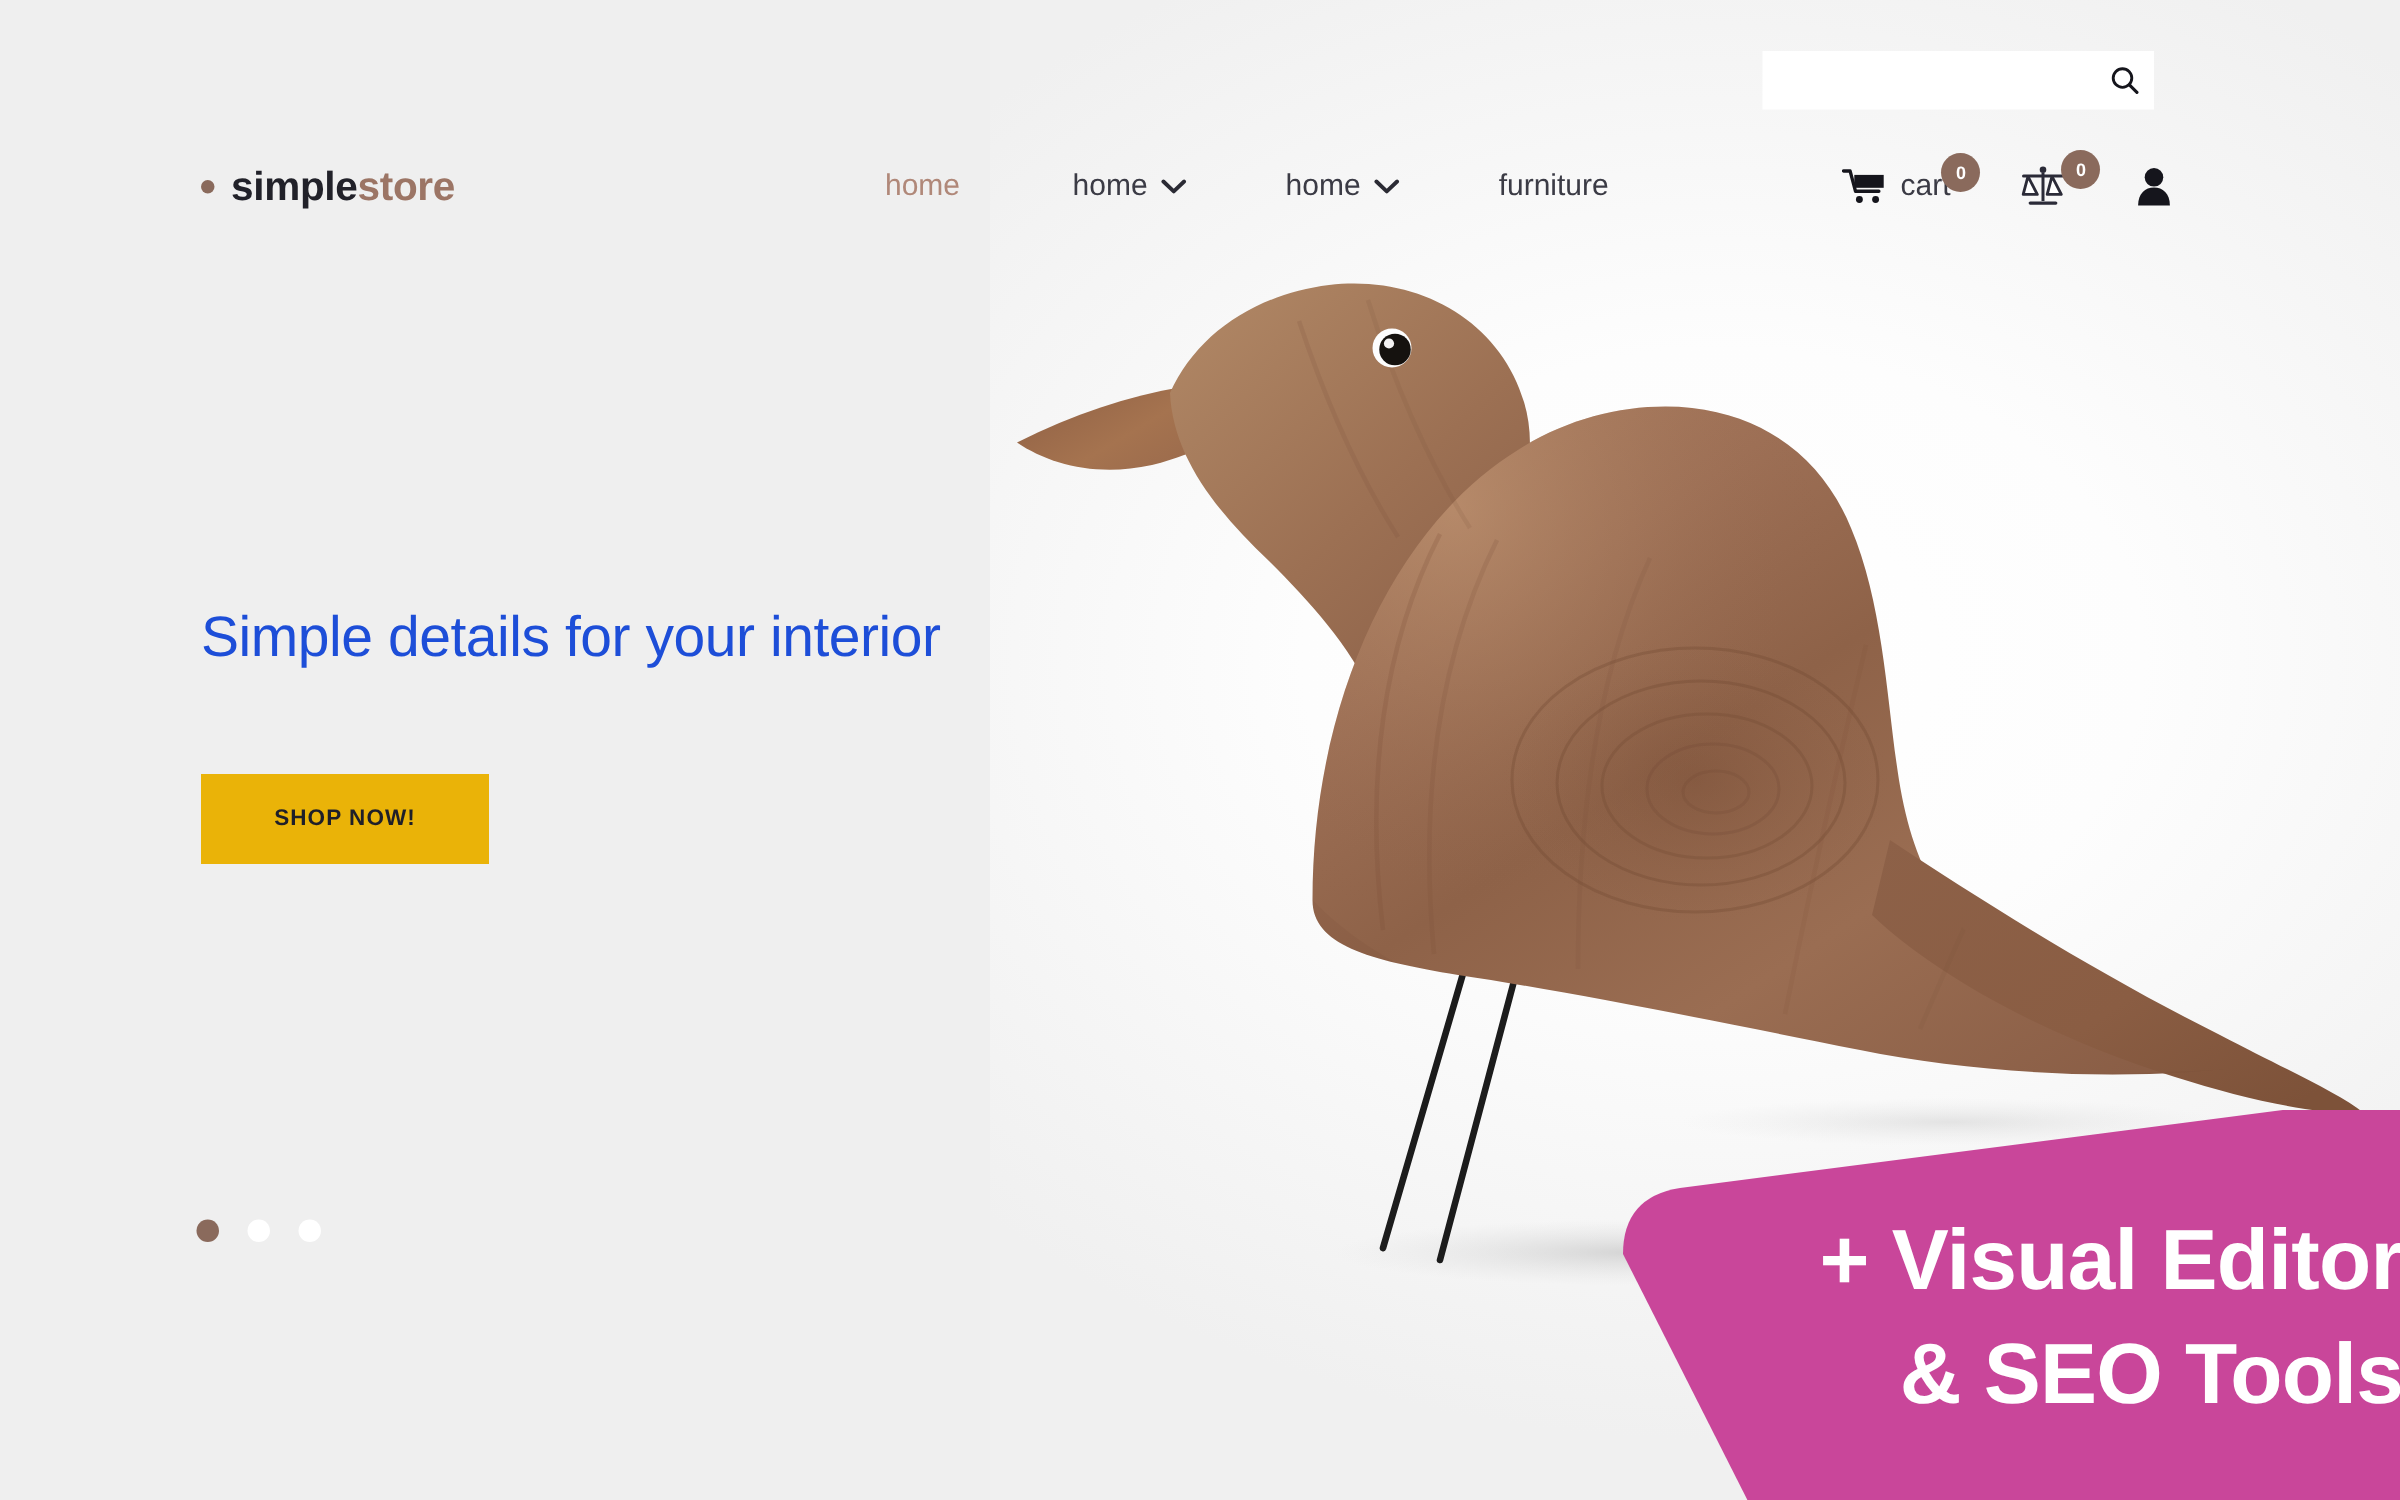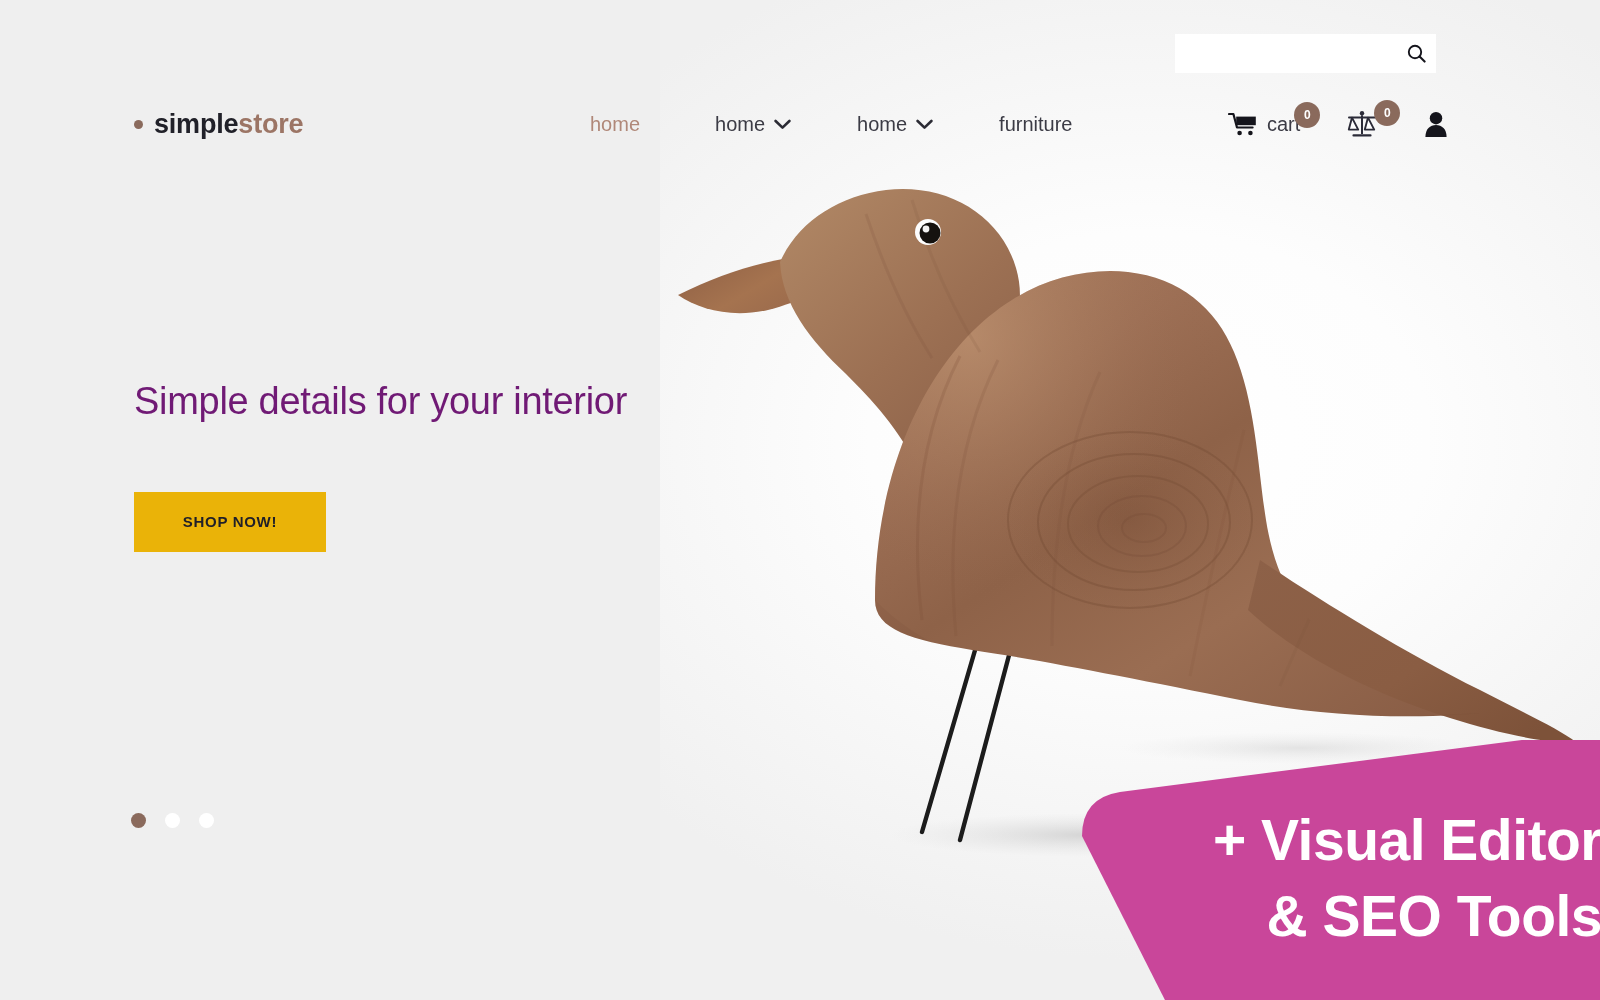--- a/index.html
+++ b/index.html
@@ -74,21 +74,21 @@
     display:flex; align-items:center; justify-content:center;
   }
   .cart-badge    { top:-10px; right:-20px; }
   .compare-badge { top:-10px; right:-22px; }
   .compare-tool { margin-left:46px; }
   .account-tool { margin-left:46px; }
 
   
   .hero-copy { position:absolute; left:134px; top:380px; width:560px; }
   .hero-title {
-    font-size:38px; font-weight:normal; color:#701a75; line-height:1.15; letter-spacing:-0.3px;
+    font-size:38px; font-weight:normal; color:#1d4ed8; line-height:1.15; letter-spacing:-0.3px;margin-top:24px;
   }
   .hero-sub {
     margin-top:42px; font-size:20px; color:#8d8d95; line-height:1.97; max-width:500px;
   }
   .shop-btn {
     margin-top:68px; display:inline-flex; align-items:center; justify-content:center;
     width:192px; height:60px; background:#eab308; border:none; cursor:pointer;
     font-family:"Liberation Sans", sans-serif;
     font-size:15px; font-weight:bold; letter-spacing:0.7px; color:#1f1f29;
   }

